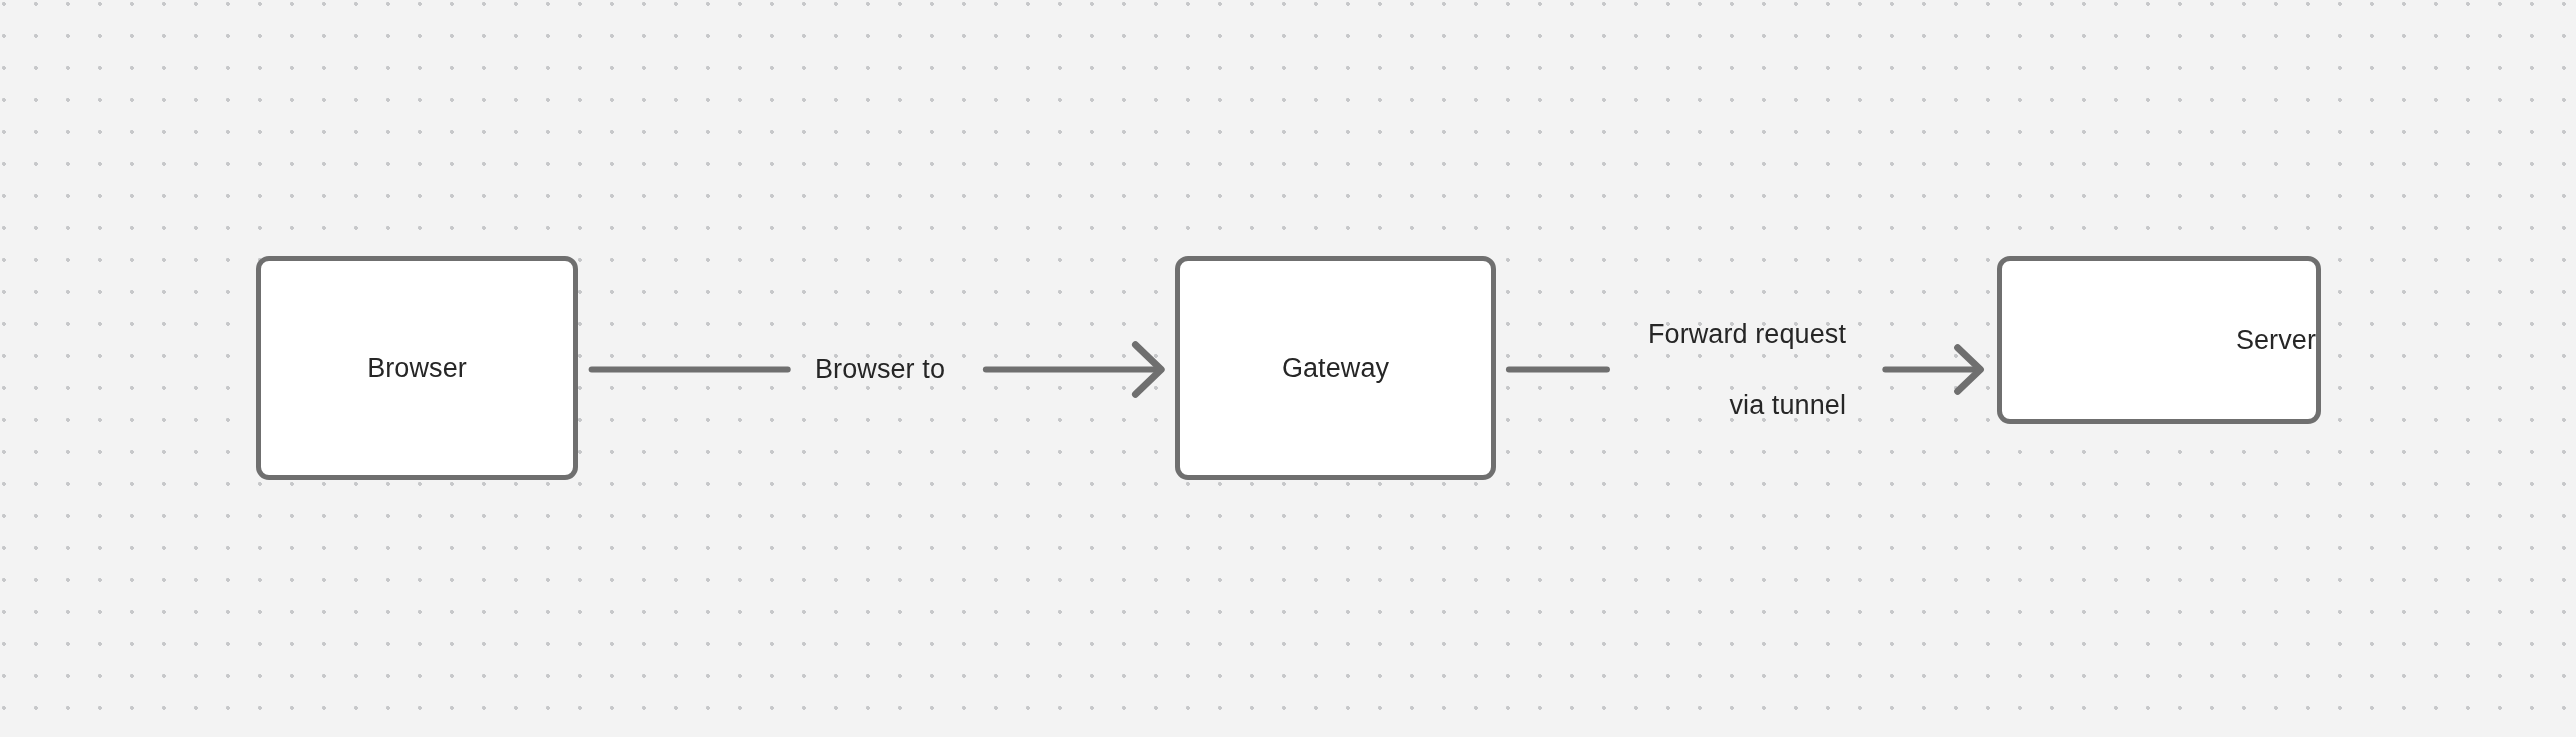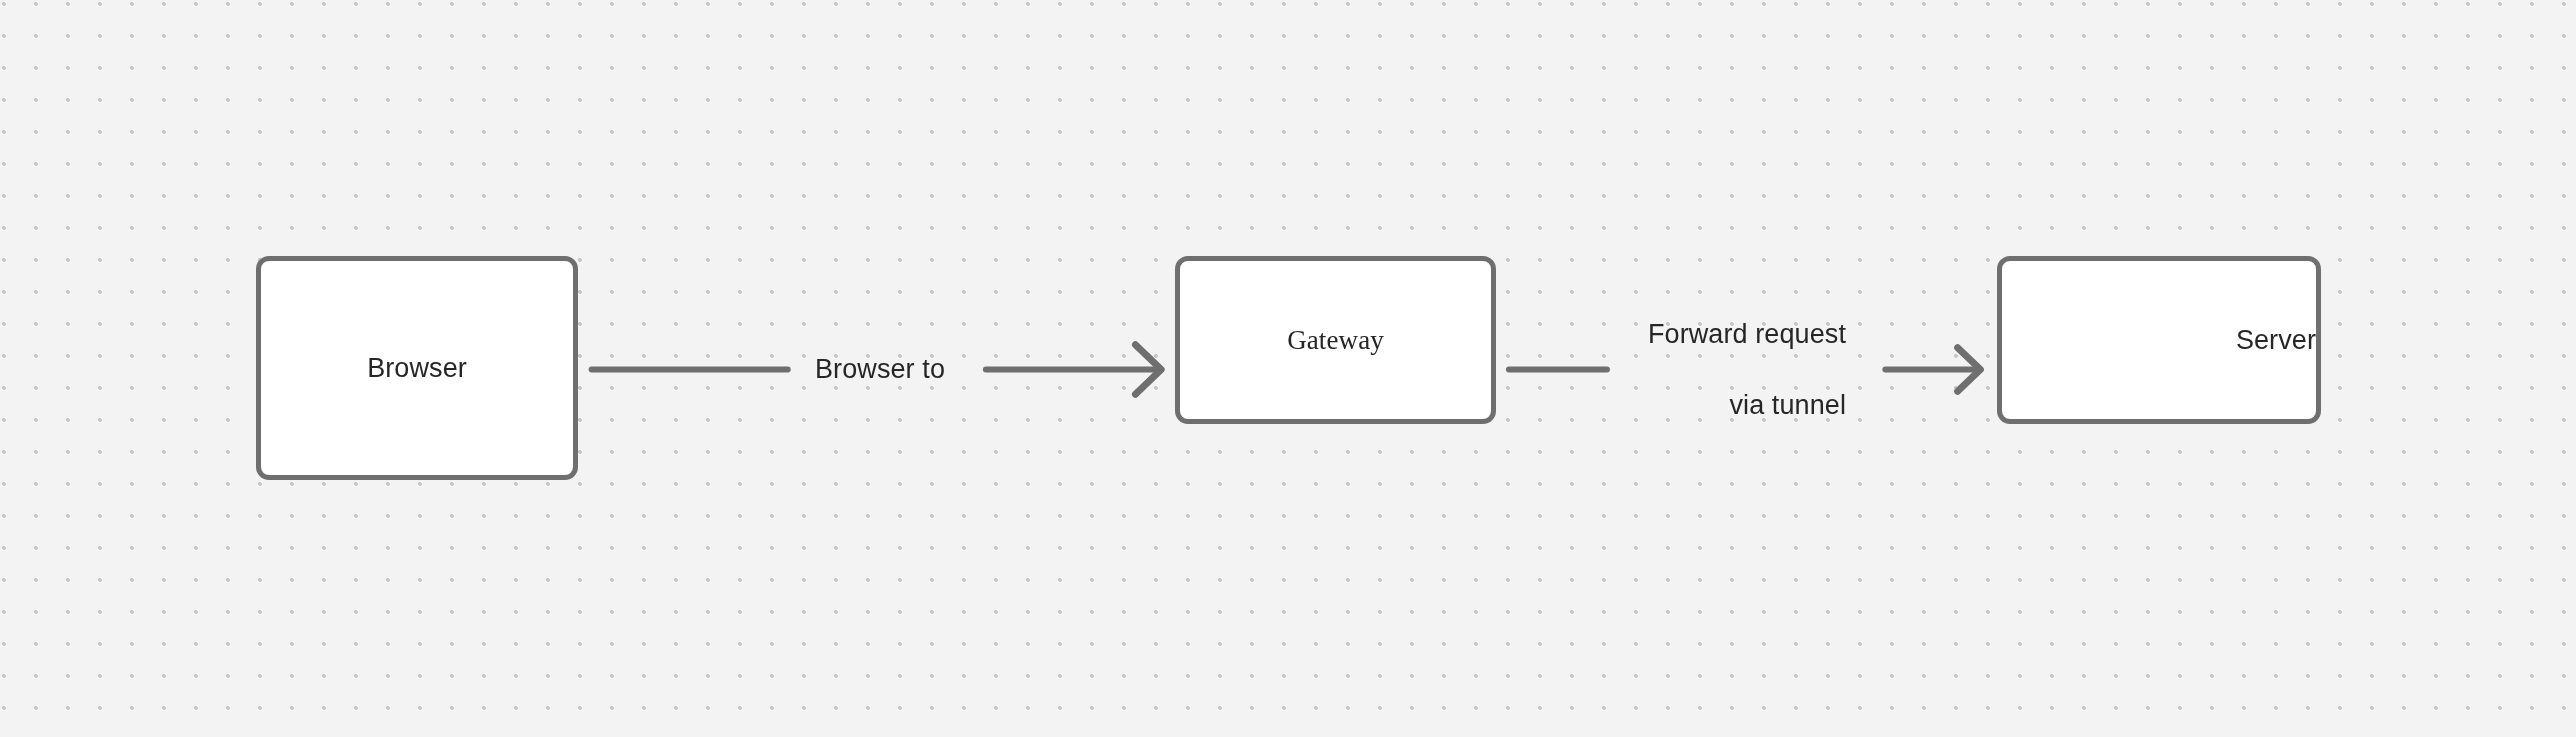--- a/index.html
+++ b/index.html
@@ -84,21 +84,21 @@
       <line x1="1523" y1="373" x2="1622" y2="373" stroke="#6f6f6f" stroke-width="6" stroke-linecap="round"></line>
       <line x1="1903" y1="373" x2="1998" y2="373" stroke="#6f6f6f" stroke-width="6" stroke-linecap="round"></line>
       <polyline points="1976,351 1999,373 1976,395" fill="none" stroke="#6f6f6f" stroke-width="7" stroke-linecap="round" stroke-linejoin="round"></polyline>
     </g>
   </svg>
 
   <div class="node" style="left:256px; top:256px; width:322px; height:224px;">
     <span class="node-label">Browser</span>
   </div>
 
-  <div class="node" style="left:1175px; top:256px; width:321px; height:168px;font-family:Liberation Serif, serif;">
+  <div class="node" style="left:1175px; top:256px; width:321px; height:224px;">
     <span class="node-label">Gateway</span>
   </div>
 
   <div class="node" style="left:1997px; top:256px; width:324px; height:168px;justify-content:flex-end;">
     <span class="node-label">Server</span>
   </div>
 
   <div class="edge-label edge-label-bg" style="left:880px; top:370px;">Browser to</div>
 
   <div class="edge-label edge-label-bg" style="left:1747px; top:370px;">

